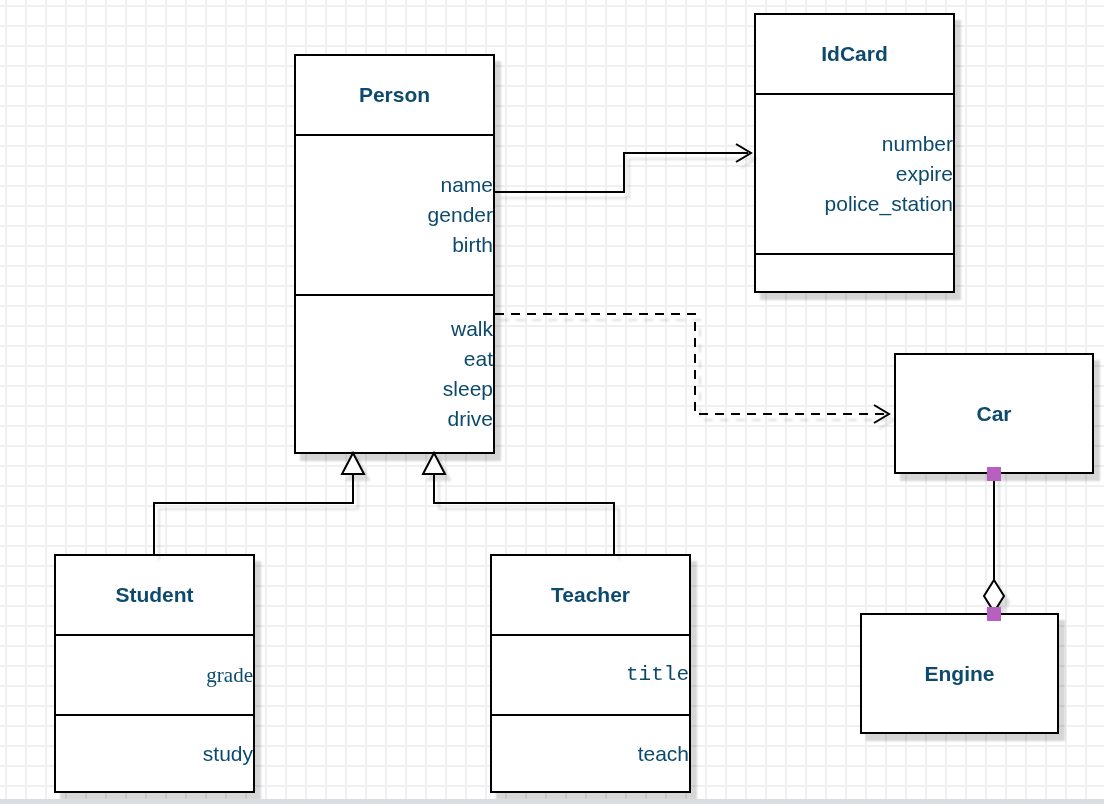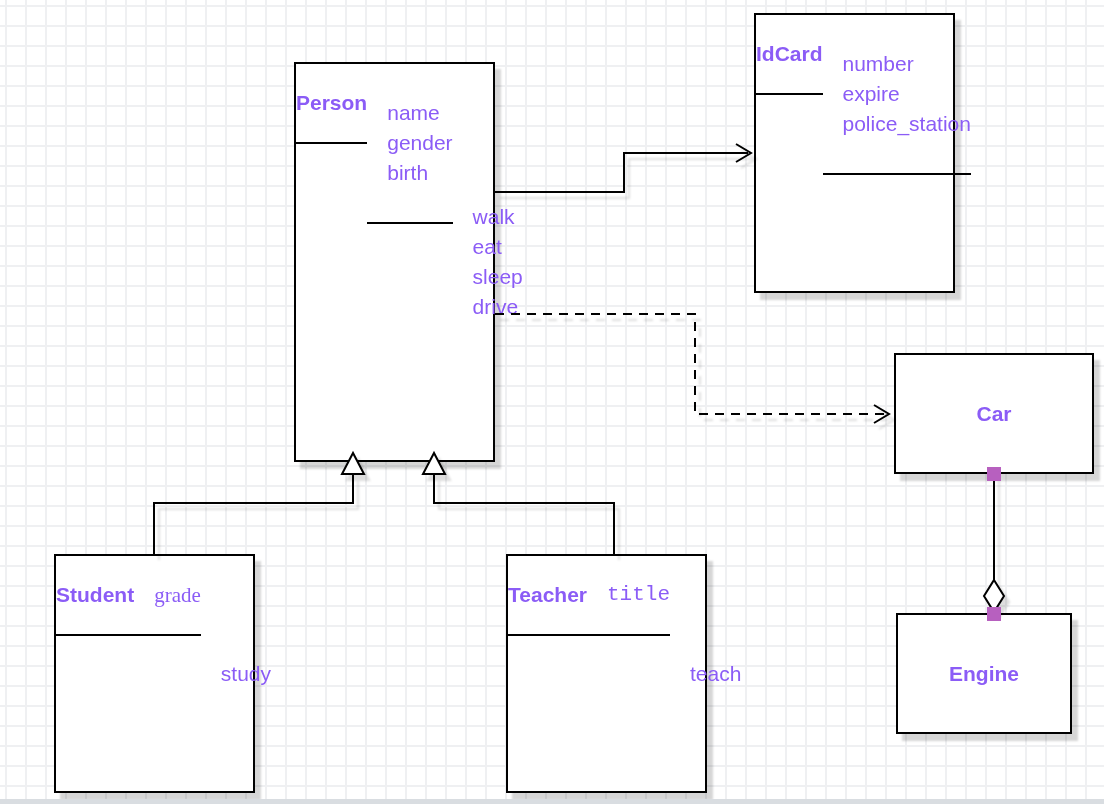--- a/index.html
+++ b/index.html
@@ -39,22 +39,24 @@
   .edge-shadow {
     filter: drop-shadow(5px 6px 1px rgba(0,0,0,0.13));
   }
   .cls {
     position: absolute;
     box-sizing: border-box;
     background: #ffffff;
     border: 2px solid #000000;
     box-shadow: 6px 7px 2px rgba(0,0,0,0.16);
     display: flex;
-    color: #8b5cf6;
+    flex-direction: column;
+    color: #0c4a6e;
     z-index: 2;
+    text-align: right;
   }
   .cls .title {
     display: flex;
     align-items: center;
     justify-content: center;
     font-weight: 700;
     font-size: 21px;
     border-bottom: 2px solid #000000;
     flex: none;
   }
@@ -71,32 +73,32 @@
     padding-left: 20px;
     font-size: 21px;
     flex: none;
   }
   .cls .sec .line { line-height: 30px; white-space: nowrap; }
   .cls .sec.last {
     border-bottom: none;
     flex: 1;
   }
   
-  #cls-person  { left: 294px; top: 62px;  width: 201px; height: 400px; }
+  #cls-person  { left: 294px; top: 54px;  width: 201px; height: 400px; }
   #cls-person  .title { height: 78px; }
   #cls-person  .attrs { height: 160px; }
   #cls-idcard  { left: 754px; top: 13px;  width: 201px; height: 280px; }
   #cls-idcard  .title { height: 78px; }
   #cls-idcard  .attrs { height: 160px; }
   #cls-car     { left: 894px; top: 353px; width: 200px; height: 121px; }
-  #cls-engine  { left: 896px; top: 613px; width: 176px; height: 121px; }
+  #cls-engine  { left: 860px; top: 613px; width: 199px; height: 121px; }
   #cls-student { left: 54px;  top: 554px; width: 201px; height: 239px; }
   #cls-student .title { height: 78px; }
   #cls-student .attrs { height: 80px; font-family: Liberation Serif, serif; }
-  #cls-teacher { left: 506px; top: 554px; width: 201px; height: 239px; }
+  #cls-teacher { left: 490px; top: 554px; width: 201px; height: 239px; }
   #cls-teacher .title { height: 78px; }
   #cls-teacher .attrs { height: 80px; font-family: Liberation Mono, monospace; }
 </style>
 </head>
 <body>
 
 <div class="canvas">
 
   <svg class="connectors" width="1104" height="804" viewBox="0 0 1104 804">
     <g class="edge-shadow" stroke="#000000" stroke-width="2" fill="none">

